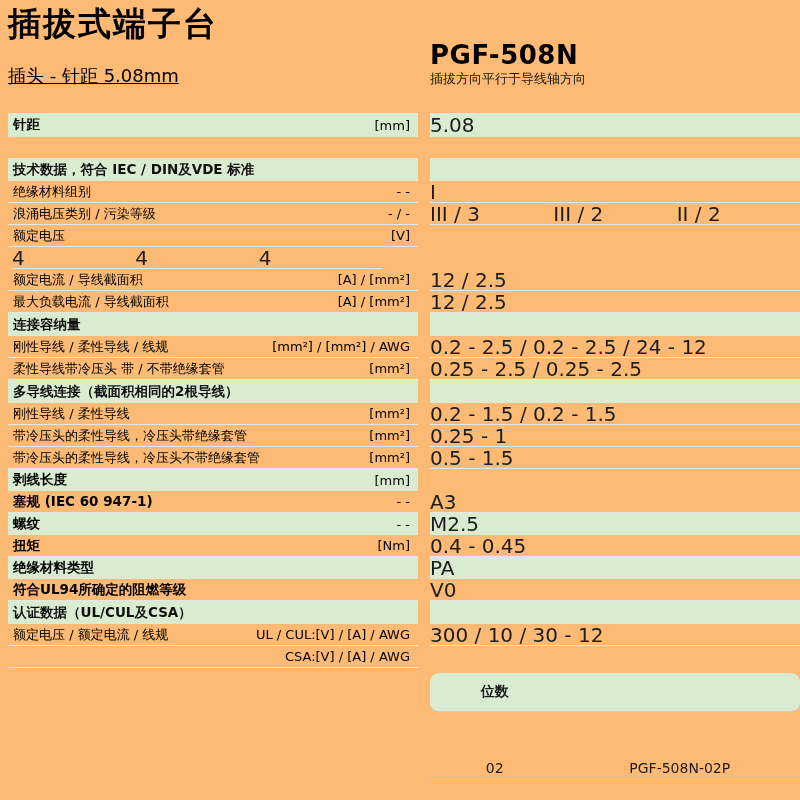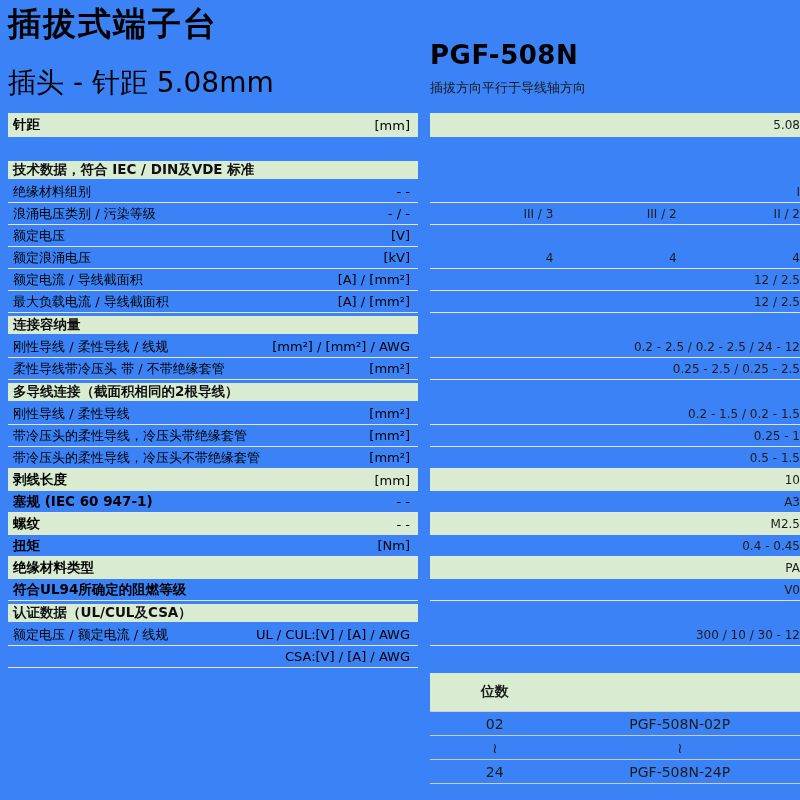--- a/index.html
+++ b/index.html
@@ -1,51 +1,51 @@
 <!DOCTYPE html>
 <html><head>
 <meta charset="utf-8">
 <style>
   html,body{margin:0;padding:0;background:#fff;}
   .page{
-    width:800px;height:800px;background:#3b82f6;overflow:hidden;position:relative;
+    width:800px;height:800px;background:#fdba74;overflow:hidden;position:relative;
     font-family:"DejaVu Sans","Liberation Sans",sans-serif;color:#111;
   }
   
   .hdr{position:relative;height:113px;}
   .title{position:absolute;left:8px;top:2px;font-size:33px;font-weight:800;letter-spacing:2px;color:#000;}
-  .subtitle{position:absolute;left:8px;top:64px;font-size:28px;font-weight:400;color:#000;}
+  .subtitle{position:absolute;left:8px;top:64px;font-size:18px;font-weight:400;color:#000;text-decoration:underline;}
   .product-block{position:absolute;left:430px;width:370px;top:40px;text-align:left;}
   .product{font-size:26px;font-weight:700;color:#000;letter-spacing:0.5px;}
-  .note{margin-top:9px;font-size:13px;color:#1a1a1a;}
+  .note{font-size:13px;color:#1a1a1a;}
   
   .row{display:flex;align-items:stretch;}
   .lcell{
     width:410px;margin-left:8px;box-sizing:border-box;
     display:flex;justify-content:space-between;align-items:center;
     padding:0 8px 0 5px;
   }
   .rcell{width:370px;margin-left:12px;box-sizing:border-box;display:flex;align-items:center;}
   .green{background:#d9ecd2;}
   .gap{height:21px;}
-  .row.sec{height:23px;align-items:center;}
+  .row.sec{height:23px;}
   .row.sec .lcell{font-weight:700;font-size:13.5px;}
   .row.data{height:22px;}
   .row.first{height:24px;}
   .row.white .lcell,.row.white .rcell{border-bottom:1px solid #e6e6e6;}
   .lbl{font-size:13px;color:#000;white-space:nowrap;}
   .bold .lbl{font-weight:700;font-size:13.5px;}
   .unit{font-size:13px;color:#000;white-space:nowrap;}
   .vals{flex:1;display:flex;}
-  .val{flex:1;text-align:right;font-size:12px;color:#1c1c1c;white-space:nowrap;}
+  .val{flex:1;text-align:left;font-size:20px;color:#1c1c1c;white-space:nowrap;}
   
   .order{margin-left:430px;width:370px;margin-top:5px;}
-  .ot-hdr{display:flex;height:38px;align-items:center;border-bottom:1px solid #cccccc;}
+  .ot-hdr{display:flex;height:38px;align-items:center;border-bottom:1px solid #cccccc;border-radius:9px;}
   .ot-hdr .oc{font-weight:700;font-size:14px;}
-  .ot-row{display:flex;height:23px;align-items:center;border-bottom:1px solid #cccccc;}
+  .ot-row{display:flex;height:23px;align-items:center;border-bottom:1px solid #cccccc;margin-top:44px;}
   .oc{text-align:center;font-size:14px;color:#1c1c1c;}
   .oc.c1{width:35%;}
   .oc.c2{width:65%;}
 </style>
 </head>
 <body>
 
 <div class="page">
   <div class="hdr">
     <div class="title">插拔式端子台</div>
@@ -97,24 +97,20 @@
           </div>
         </div>
       </div>
       <div class="row data white">
         <div class="lcell">
           <div class="lbl">额定电压</div>
           <div class="unit">[V]</div>
         </div>
       </div>
       <div class="row data white">
-        <div class="lcell">
-          <div class="lbl">额定浪涌电压</div>
-          <div class="unit">[kV]</div>
-        </div>
         <div class="rcell">
           <div class="vals">
             <div class="val">4</div>
             <div class="val">4</div>
             <div class="val">4</div>
           </div>
         </div>
       </div>
       <div class="row data white">
         <div class="lcell">
@@ -198,25 +194,20 @@
         <div class="rcell">
           <div class="vals">
             <div class="val">0.5 - 1.5</div>
           </div>
         </div>
       </div>
       <div class="row data bold">
         <div class="lcell green">
           <div class="lbl">剥线长度</div>
           <div class="unit">[mm]</div>
-        </div>
-        <div class="rcell green">
-          <div class="vals">
-            <div class="val">10</div>
-          </div>
         </div>
       </div>
       <div class="row data white bold">
         <div class="lcell">
           <div class="lbl">塞规 (IEC 60 947-1)</div>
           <div class="unit">- -</div>
         </div>
         <div class="rcell">
           <div class="vals">
             <div class="val">A3</div>

